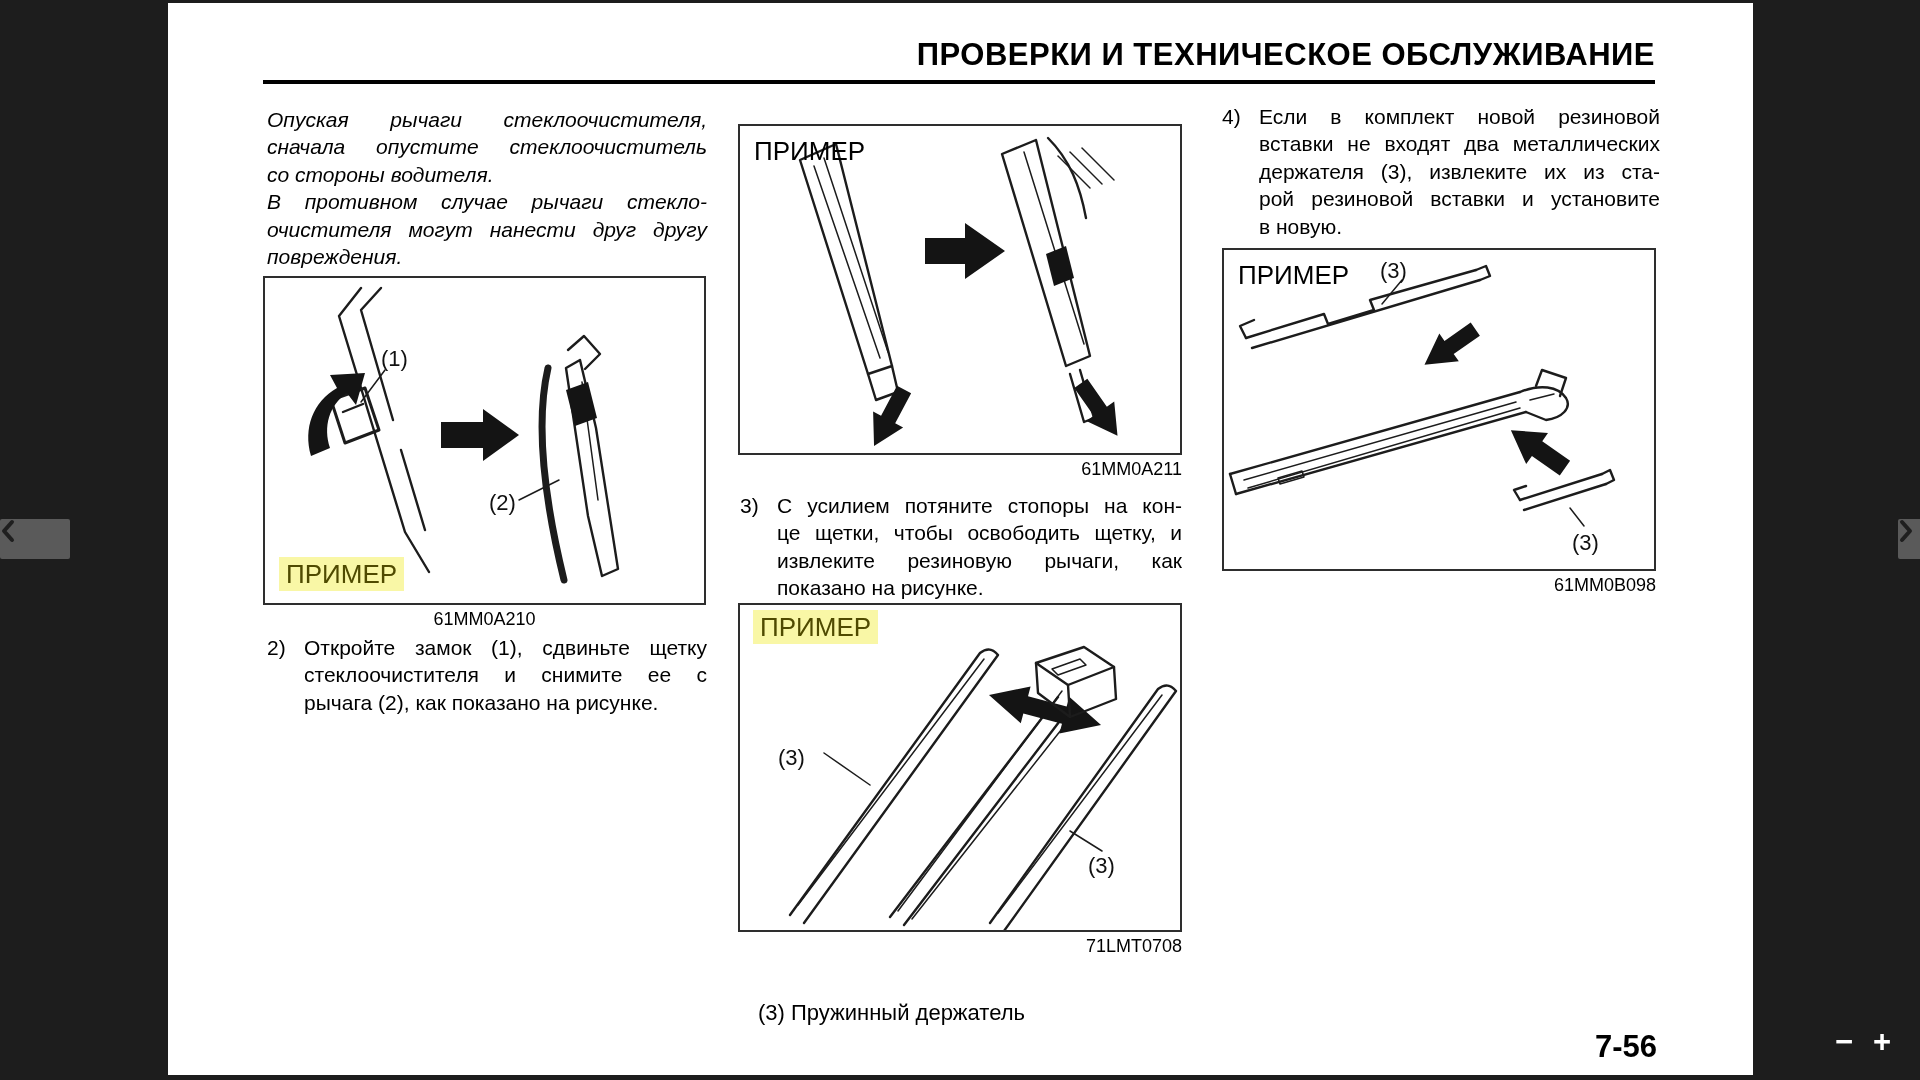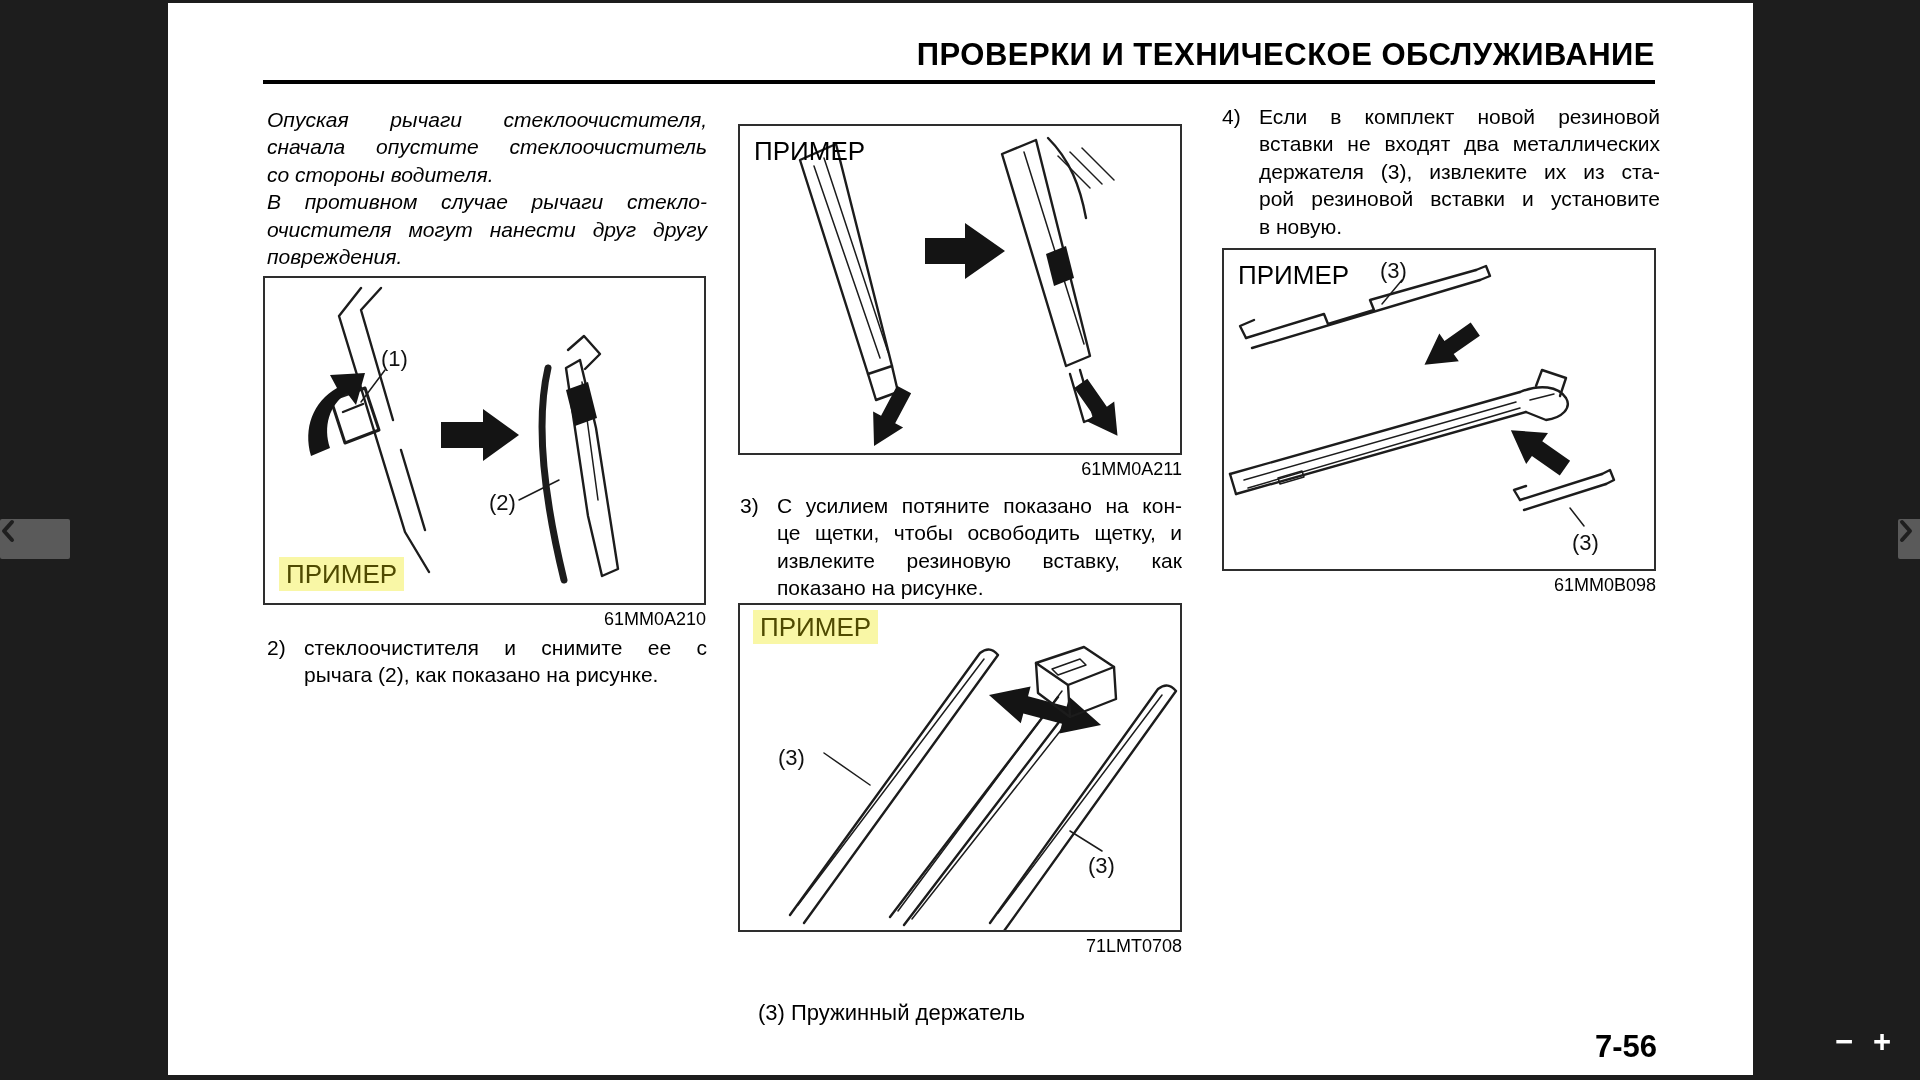--- a/index.html
+++ b/index.html
@@ -75,25 +75,26 @@
         <g class="fat">
           <path d="M46,178 C38,150 48,124 72,110 L65,97 L100,95 L91,127 L82,115 C64,127 58,149 65,170 Z"></path>
           <path d="M176,144 h42 v-13 l36,26 l-36,26 v-13 h-42 Z"></path>
           <path d="M301,112 L323,104 L332,140 L310,148 Z"></path>
         </g>
         <text x="116" y="88">(1)</text>
         <text x="224" y="232">(2)</text>
       </svg>
       <div class="example hl" style="left:14px;bottom:12px;">ПРИМЕР</div>
     </div>
-    <div class="caption" style="left:95px;top:606px;width:443px;">61MM0A210</div>
+    <div class="caption" style="left:95px;top:606px;width:443px;text-align:center;">61MM0A210</div>
 
     <div class="step" style="position:absolute;left:99px;top:631px;width:440px;">
       <span class="num">2)</span>
       <div class="body">
+        <div class="tline">Откройте замок (1), сдвиньте щетку</div>
         <div class="tline">стеклоочистителя и снимите ее с</div>
         <div class="tline last">рычага (2), как показано на рисунке.</div>
       </div>
     </div>
 
     <div class="figbox" style="left:570px;top:121px;width:444px;height:331px;">
       <svg width="440" height="327" viewBox="0 0 440 327">
         <g class="art">
           <path d="M96,18 L60,34 L128,248 L152,240 Z"></path>
           <path d="M84,32 L148,226" class="thin"></path>
@@ -118,23 +119,23 @@
             </g>
         </g>
       </svg>
       <div class="example plain" style="left:14px;top:8px;">ПРИМЕР</div>
     </div>
     <div class="caption" style="left:570px;top:456px;width:444px;">61MM0A211</div>
 
     <div class="step" style="position:absolute;left:572px;top:489px;width:442px;">
       <span class="num">3)</span>
       <div class="body">
-        <div class="tline">С усилием потяните показано на кон-</div>
+        <div class="tline">С усилием потяните стопоры на кон-</div>
         <div class="tline">це щетки, чтобы освободить щетку, и</div>
-        <div class="tline">извлеките резиновую вставку, как</div>
+        <div class="tline">извлеките резиновую рычаги, как</div>
         <div class="tline last">показано на рисунке.</div>
       </div>
     </div>
 
     <div class="figbox" style="left:570px;top:600px;width:444px;height:329px;">
       <svg width="440" height="325" viewBox="0 0 440 325">
         <g class="art">
           <path d="M50,310 L240,48 Q250,40 258,50 L64,318"></path>
           <path d="M58,300 L244,54" class="thin"></path>
           <path d="M150,312 L318,92"></path>

